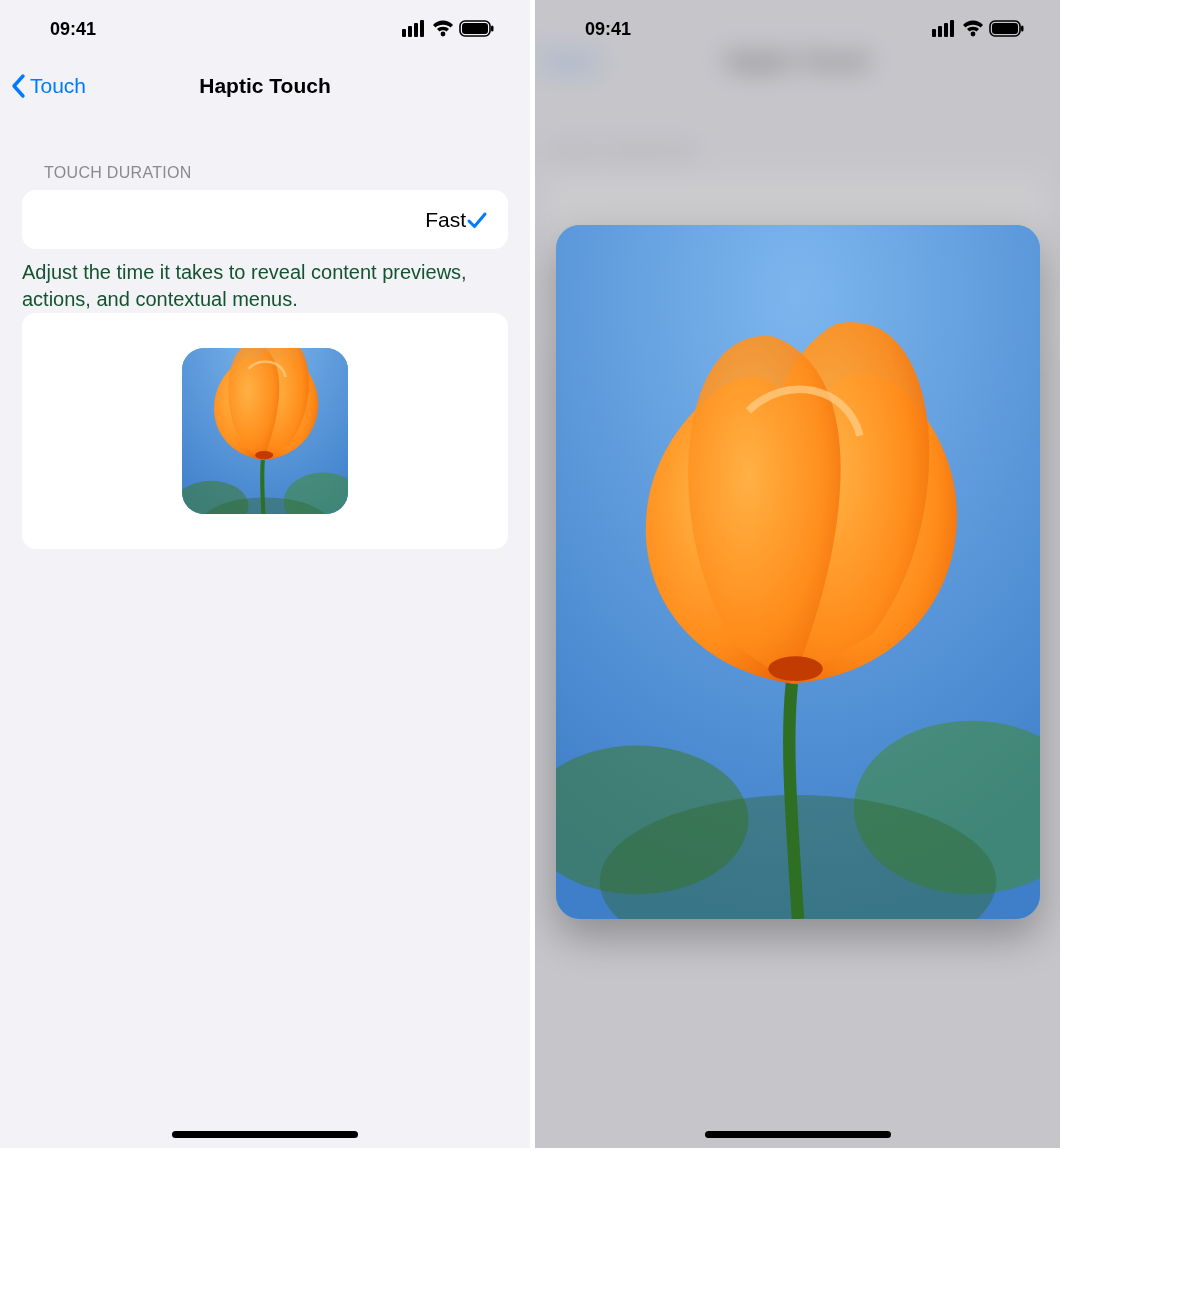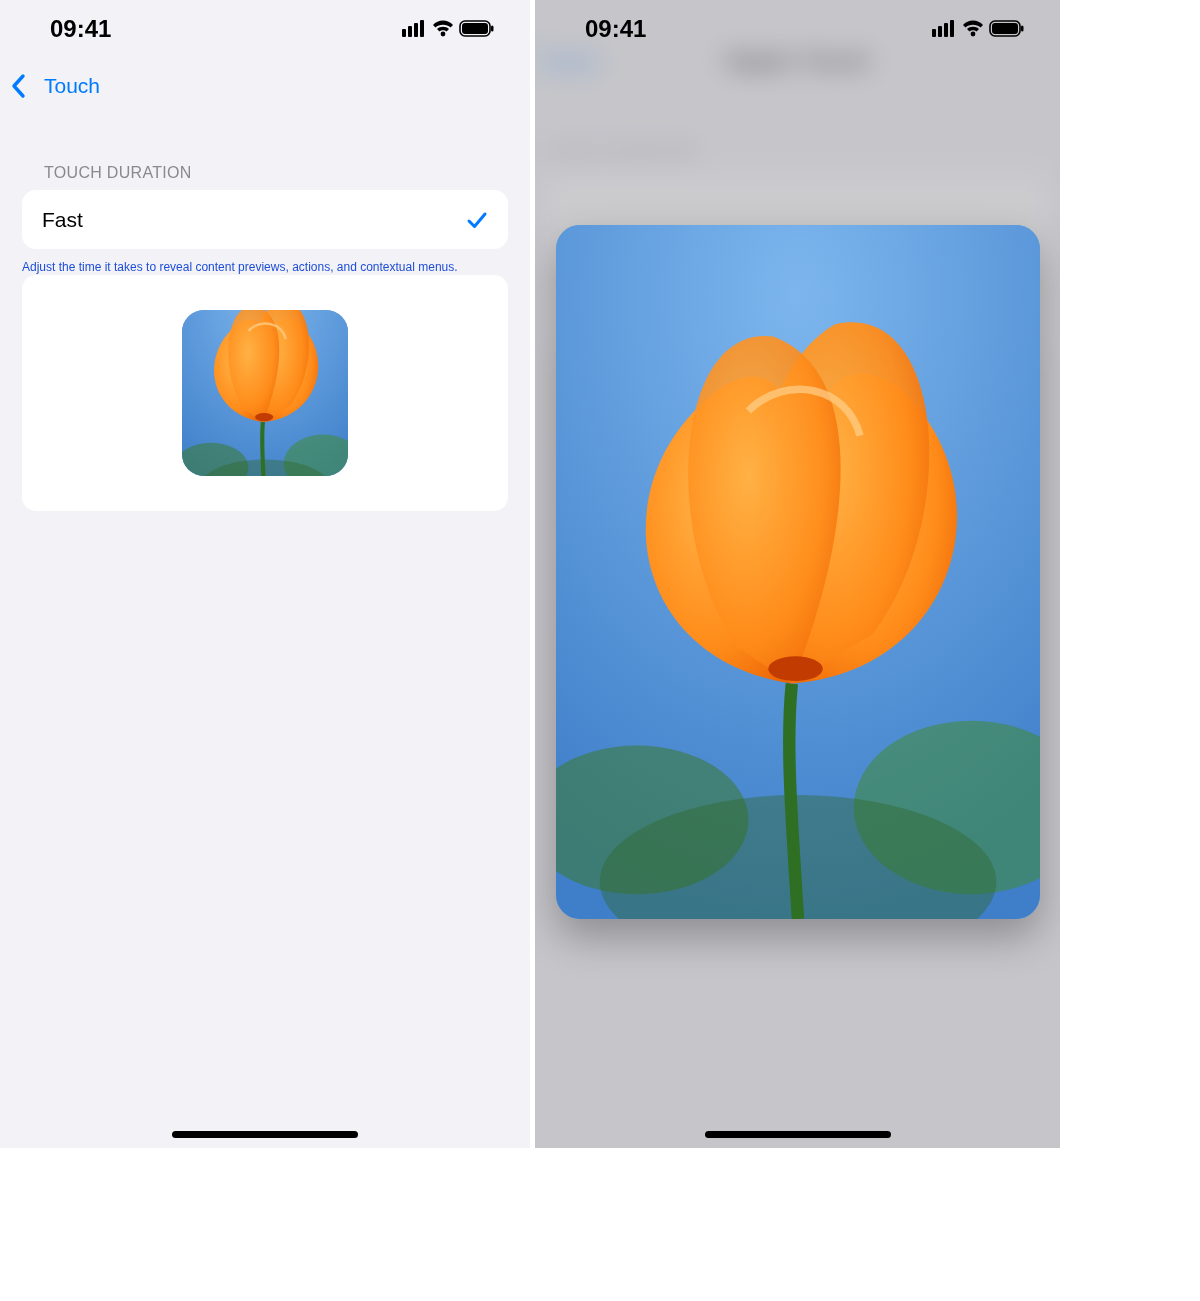--- a/index.html
+++ b/index.html
@@ -44,21 +44,21 @@
   }
 
   
   .status-bar {
     height: 58px;
     display: flex;
     align-items: center;
     justify-content: space-between;
     padding: 0 34px 0 50px;
     font-weight: 600;
-    font-size: 24px;
+    font-size: 18px;
   }
   .status-right {
     display: flex;
     align-items: center;
     gap: 7px;
   }
   .status-right svg { display: block; }
 
   
   .nav-bar {
@@ -67,21 +67,21 @@
     align-items: center;
     position: relative;
     padding: 0 10px;
   }
   .back-button {
     display: flex;
     align-items: center;
     color: #007aff;
     font-size: 21px;
     cursor: pointer;
-    gap: 16px;
+    gap: 2px;
   }
   .back-chevron svg { display: block; }
   .nav-title {
     position: absolute;
     left: 0; right: 0;
     text-align: center;
     font-weight: 600;
     font-size: 21px;
     color: #000;
     pointer-events: none;
@@ -98,40 +98,40 @@
   .section-header.first { padding-top: 50px; }
   .list {
     background: #fff;
     border-radius: 14px;
     margin: 0 22px;
     overflow: hidden;
   }
   .row {
     display: flex;
     align-items: center;
-    justify-content: space-between;
+    justify-content: flex-end;
     height: 59px;
     padding: 0 20px;
     font-size: 21px;
     color: #000;
     cursor: pointer;
     position: relative;
   }
   .row + .row::before {
     content: "";
     position: absolute;
     top: 0; left: 20px; right: 0;
     height: 1px;
     background: #e2e2e5;
   }
   .checkmark { color: #007aff; }
   .checkmark svg { display: block; }
   .section-footer {
-    color: #1d4ed8;
-    font-size: 12px;
+    color: #14532d;
+    font-size: 20px;
     line-height: 1.35;
     padding: 10px 22px 0 22px;
   }
 
   
   .test-card {
     background: #fff;
     border-radius: 14px;
     margin: 0 22px;
     height: 236px;
@@ -265,20 +265,21 @@
 
   <div class="nav-bar">
     <div class="back-button">
       <span class="back-chevron">
         <svg width="18" height="26" viewBox="0 0 18 26">
             <path d="M13 3 L4 13 L13 23" stroke="#007aff" stroke-width="3.4" fill="none" stroke-linecap="round" stroke-linejoin="round"></path>
           </svg>
       </span>
       <span>Touch</span>
     </div>
+    <div class="nav-title">Haptic Touch</div>
   </div>
 
   <div class="section-header first">TOUCH DURATION</div>
   <div class="list">
     <div class="row">
       <span>Fast</span>
       <span class="checkmark">
         <svg width="22" height="22" viewBox="0 0 22 22">
             <path d="M3 12 L8.5 17.5 L19 5" stroke="#007aff" stroke-width="3" fill="none" stroke-linecap="round" stroke-linejoin="round"></path>
           </svg>

